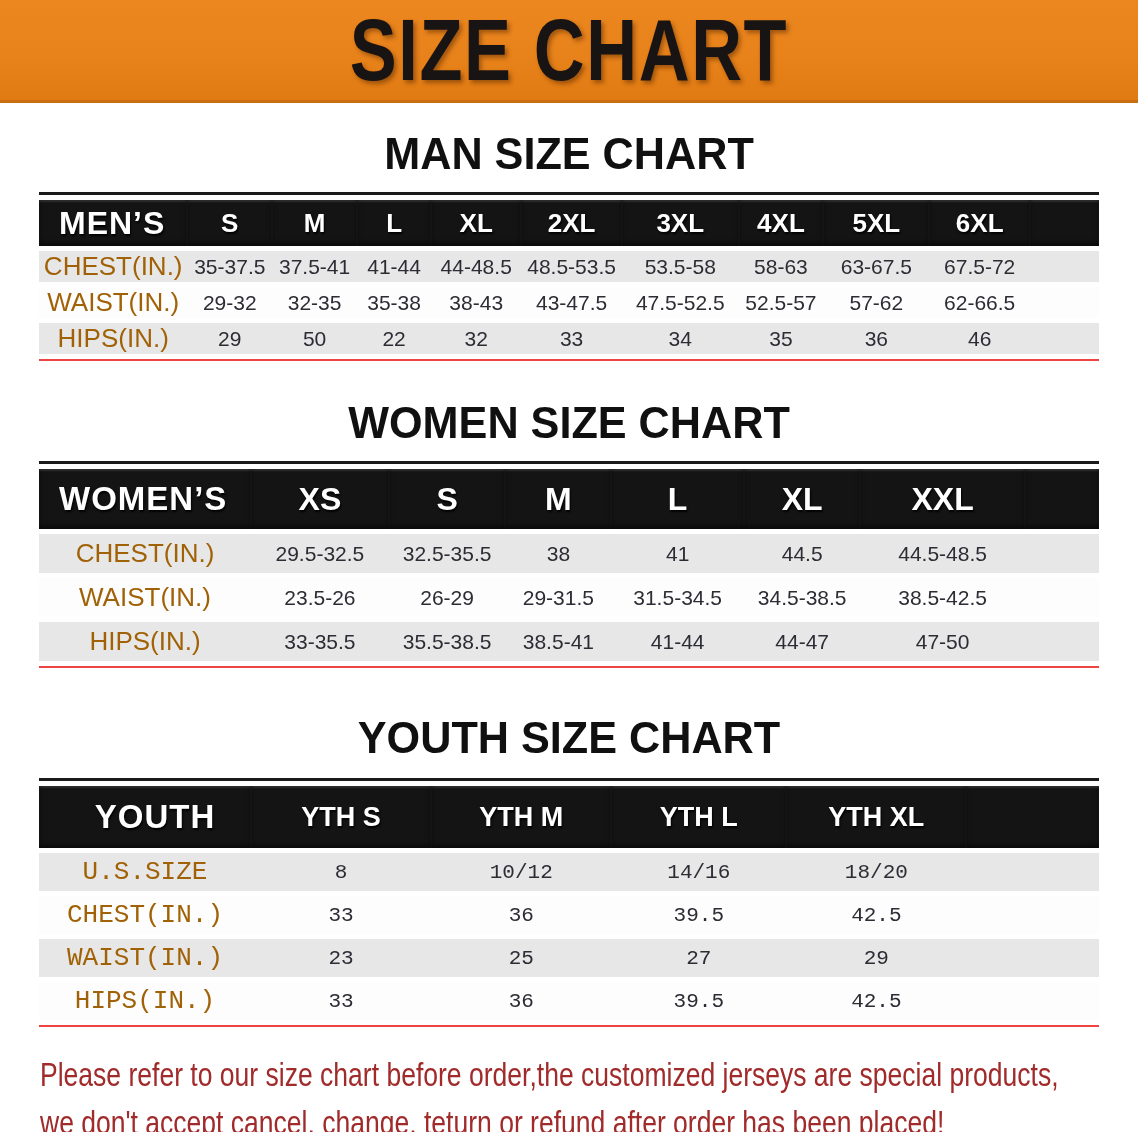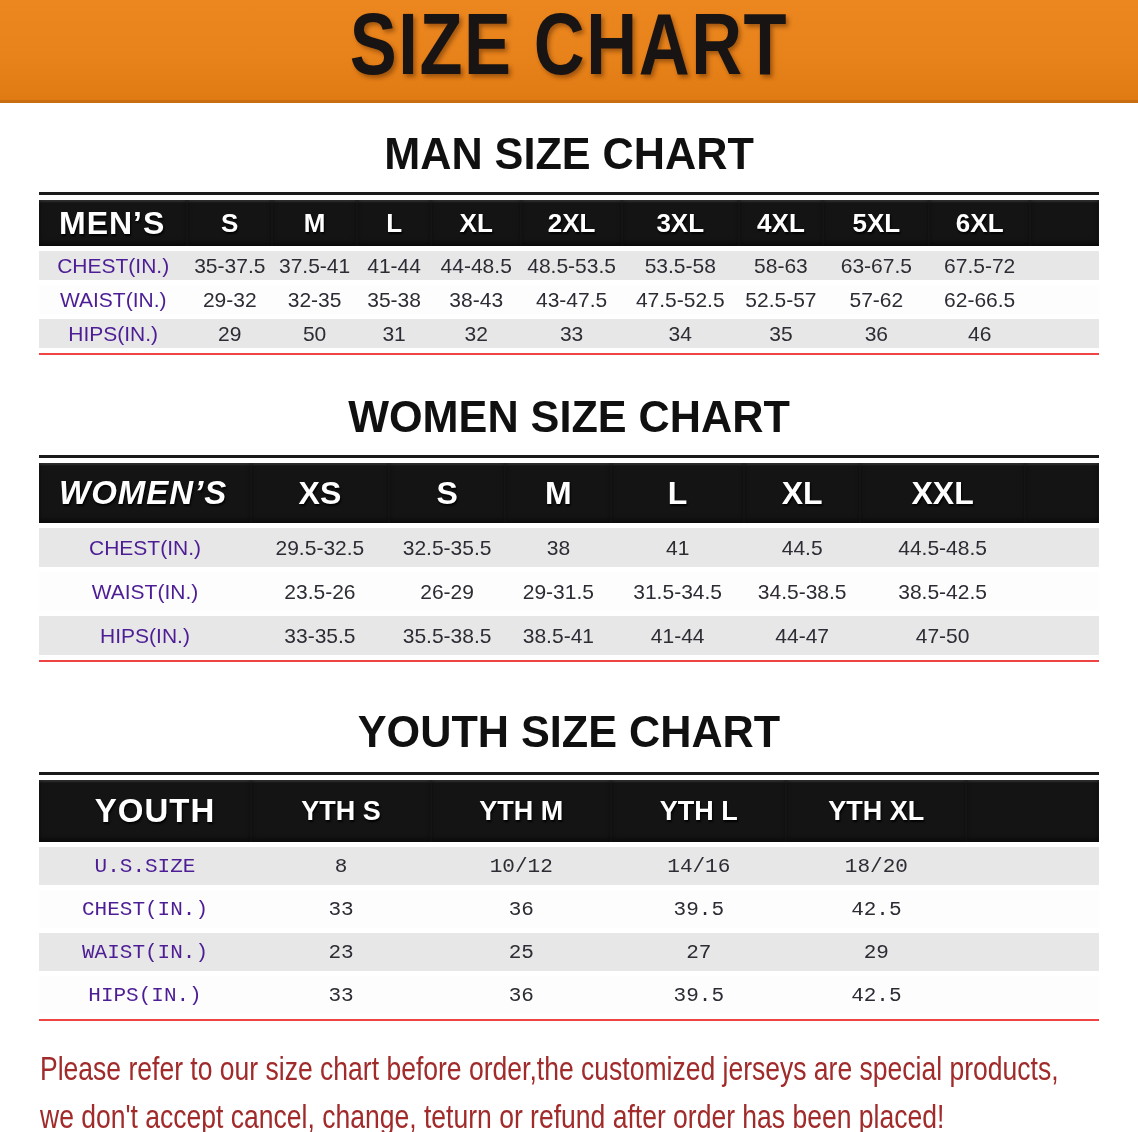--- a/index.html
+++ b/index.html
@@ -10,21 +10,21 @@
     font-family: "Liberation Sans", "DejaVu Sans", sans-serif;
   }
   .page { width: 1138px; overflow: hidden; }
 
   
   .banner {
     height: 100px;
     background: linear-gradient(180deg, #ec871f 0%, #e8821a 55%, #e07a12 100%);
     border-bottom: 3px solid #c96e10;
     display: flex;
-    align-items: flex-start;
+    align-items: center;
     justify-content: center;
     overflow: hidden;
   }
   .banner-title {
     margin: 0;
     font-size: 88px;
     font-weight: 800;
     line-height: 1;
     color: #191414;
     letter-spacing: 2px;
@@ -74,42 +74,42 @@
   }
   .size-table thead th.size-col {
     font-size: 26px;
     font-weight: 600;
     text-align: center;
     text-shadow: 1px 2px 2px rgba(0,0,0,0.9);
   }
 
   .size-table tbody th.row-label {
     font-weight: 400;
-    font-size: 21px;
-    color: #4c1d95;
+    font-size: 26px;
+    color: #a16207;
     text-align: center;
   }
   .size-table tbody td {
     text-align: center;
     font-size: 21px;
     color: #2c2c34;
   }
   
   .size-table tbody tr:nth-child(odd) th,
   .size-table tbody tr:nth-child(odd) td { background: #e7e7e7; }
   .size-table tbody tr:nth-child(even) th,
   .size-table tbody tr:nth-child(even) td { background: #fdfdfd; }
 
   
   .men-table thead th   { height: 46px; }
   .men-table tbody th, .men-table tbody td { height: 29px; }
 
   .women-table thead th { height: 60px; }
   .women-table tbody th, .women-table tbody td { height: 39px; }
-  .women-table thead th.corner { font-size: 33px; font-style: italic; }
+  .women-table thead th.corner { font-size: 33px; }
   .women-table thead th.size-col { font-size: 32px; }
 
   .youth-table thead th { height: 62px; }
   .youth-table tbody th, .youth-table tbody td { height: 38px; font-family: Liberation Mono, monospace; }
   .youth-table thead th.corner { font-size: 33px; text-align: center; }
   .youth-table thead th.size-col { font-size: 27px; }
 
   
   .note {
     margin: 24px 0 0 40px;
@@ -188,21 +188,21 @@
             <td>47.5-52.5</td>
             <td>52.5-57</td>
             <td>57-62</td>
             <td>62-66.5</td>
             <td class="filler"></td>
           </tr>
           <tr>
             <th class="row-label">HIPS(IN.)</th>
             <td>29</td>
             <td>50</td>
-            <td>31</td>
+            <td>22</td>
             <td>32</td>
             <td>33</td>
             <td>34</td>
             <td>35</td>
             <td>36</td>
             <td>46</td>
             <td class="filler"></td>
           </tr>
         </tbody>
       </table>

